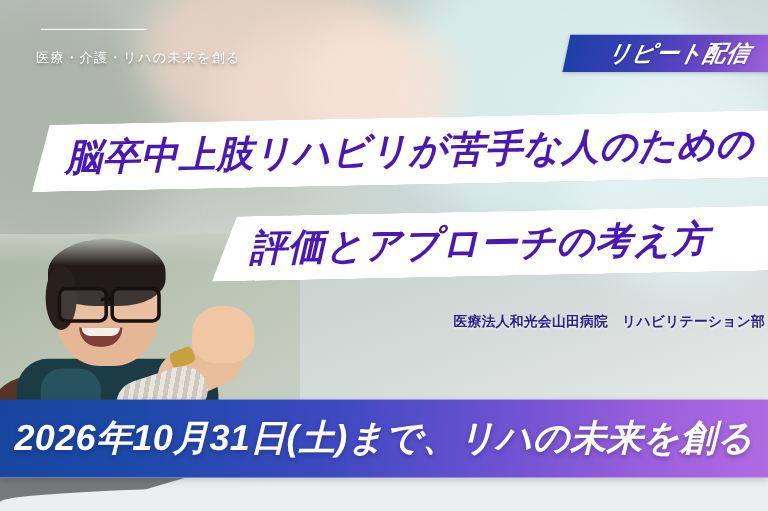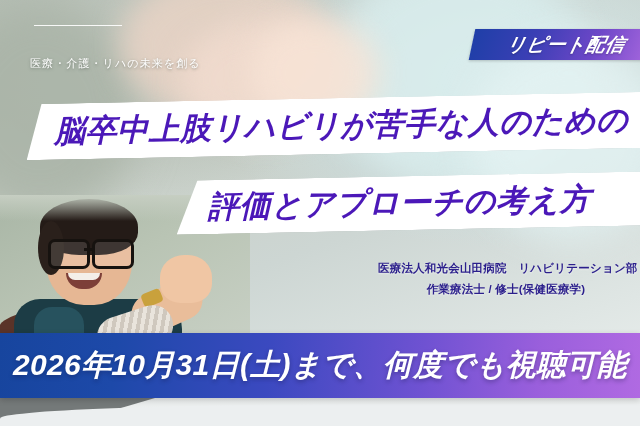--- a/index.html
+++ b/index.html
@@ -85,21 +85,21 @@
   .logo-main{
     color:#ffffff;font-size:21px;font-weight:400;letter-spacing:3.6px;
     text-shadow:0 1px 3px rgba(70,80,70,.55);
     display:inline-block;
   }
   .logo-rule{
     display:inline-block;width:88px;height:1px;background:rgba(255,255,255,.9);
     vertical-align:6px;margin-left:4px;
   }
   .logo-sub{
-    margin-top:20px;color:#ffffff;font-size:11px;letter-spacing:1.1px;
+    margin-top:5px;color:#ffffff;font-size:11px;letter-spacing:1.1px;
     text-shadow:0 1px 3px rgba(70,80,70,.6);
   }
 
   
   .band{
     position:absolute;background:#ffffff;
     box-shadow:0 2px 6px rgba(60,60,70,.22);
     display:flex;align-items:center;
   }
   .band1{left:26px;top:98px;width:622px;height:56px;
@@ -198,20 +198,19 @@
     <span class="band-text">脳卒中上肢リハビリが苦手な人のための</span>
   </div>
 
   <div class="band band2">
     <span class="band-text">評価とアプローチの考え方</span>
   </div>
 
 
   <div class="affil">
     <div class="affil-1">医療法人和光会山田病院　リハビリテーション部</div>
-    <div class="affil-2">作業療法士 / 修士(保健医療学)</div>
   </div>
 
   <div class="cta">
-    <span class="cta-text">2026年10月31日(土)まで、何度でも視聴可能</span>
+    <span class="cta-text">2026年10月31日(土)まで、リハの未来を創る</span>
   </div>
 
 </div>
 
 </body></html>

